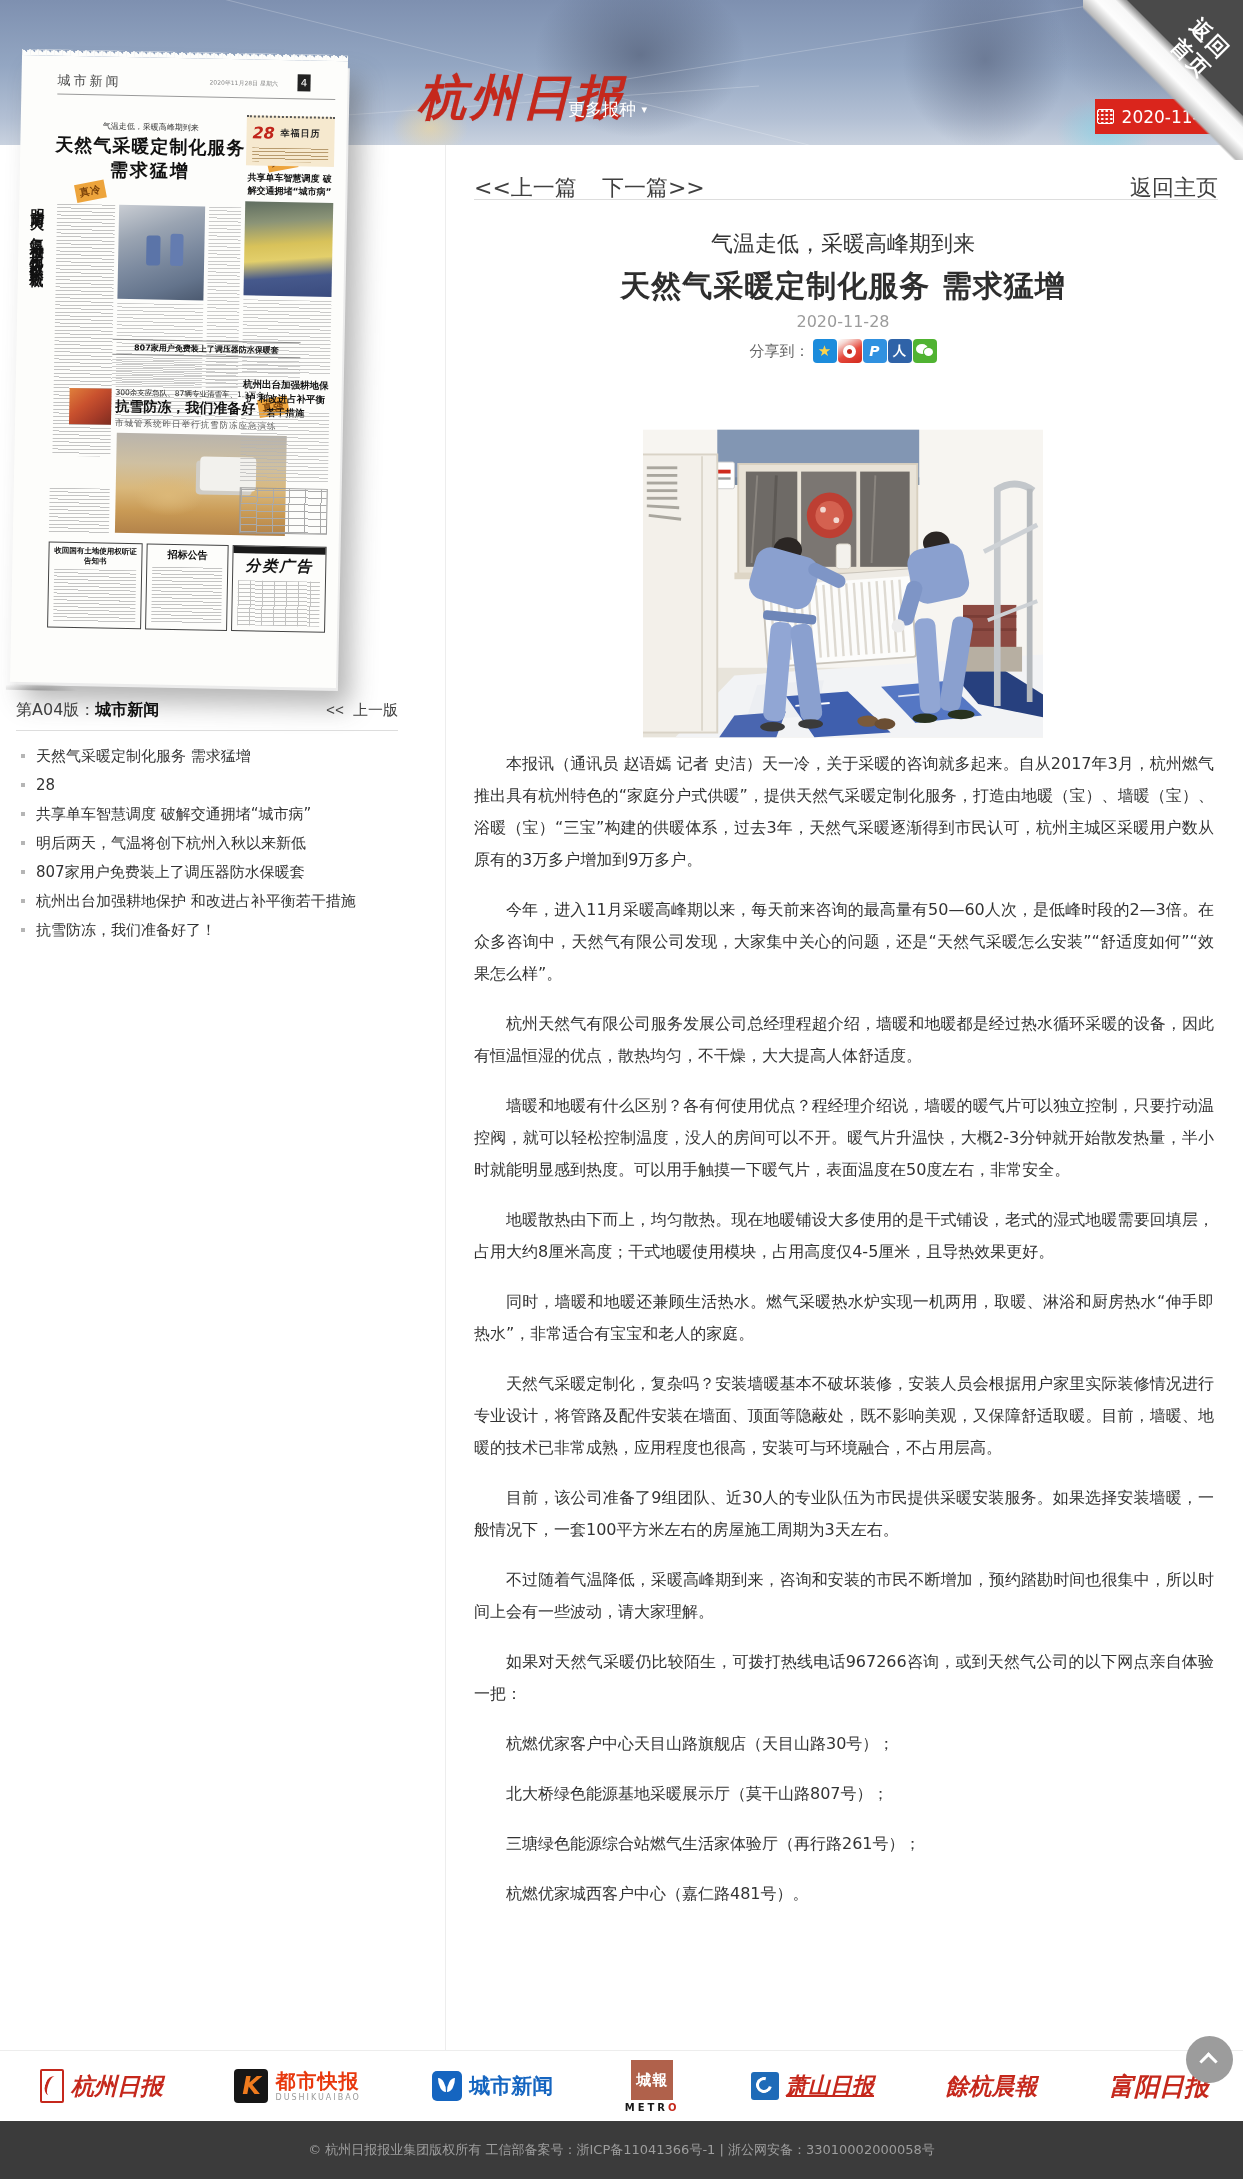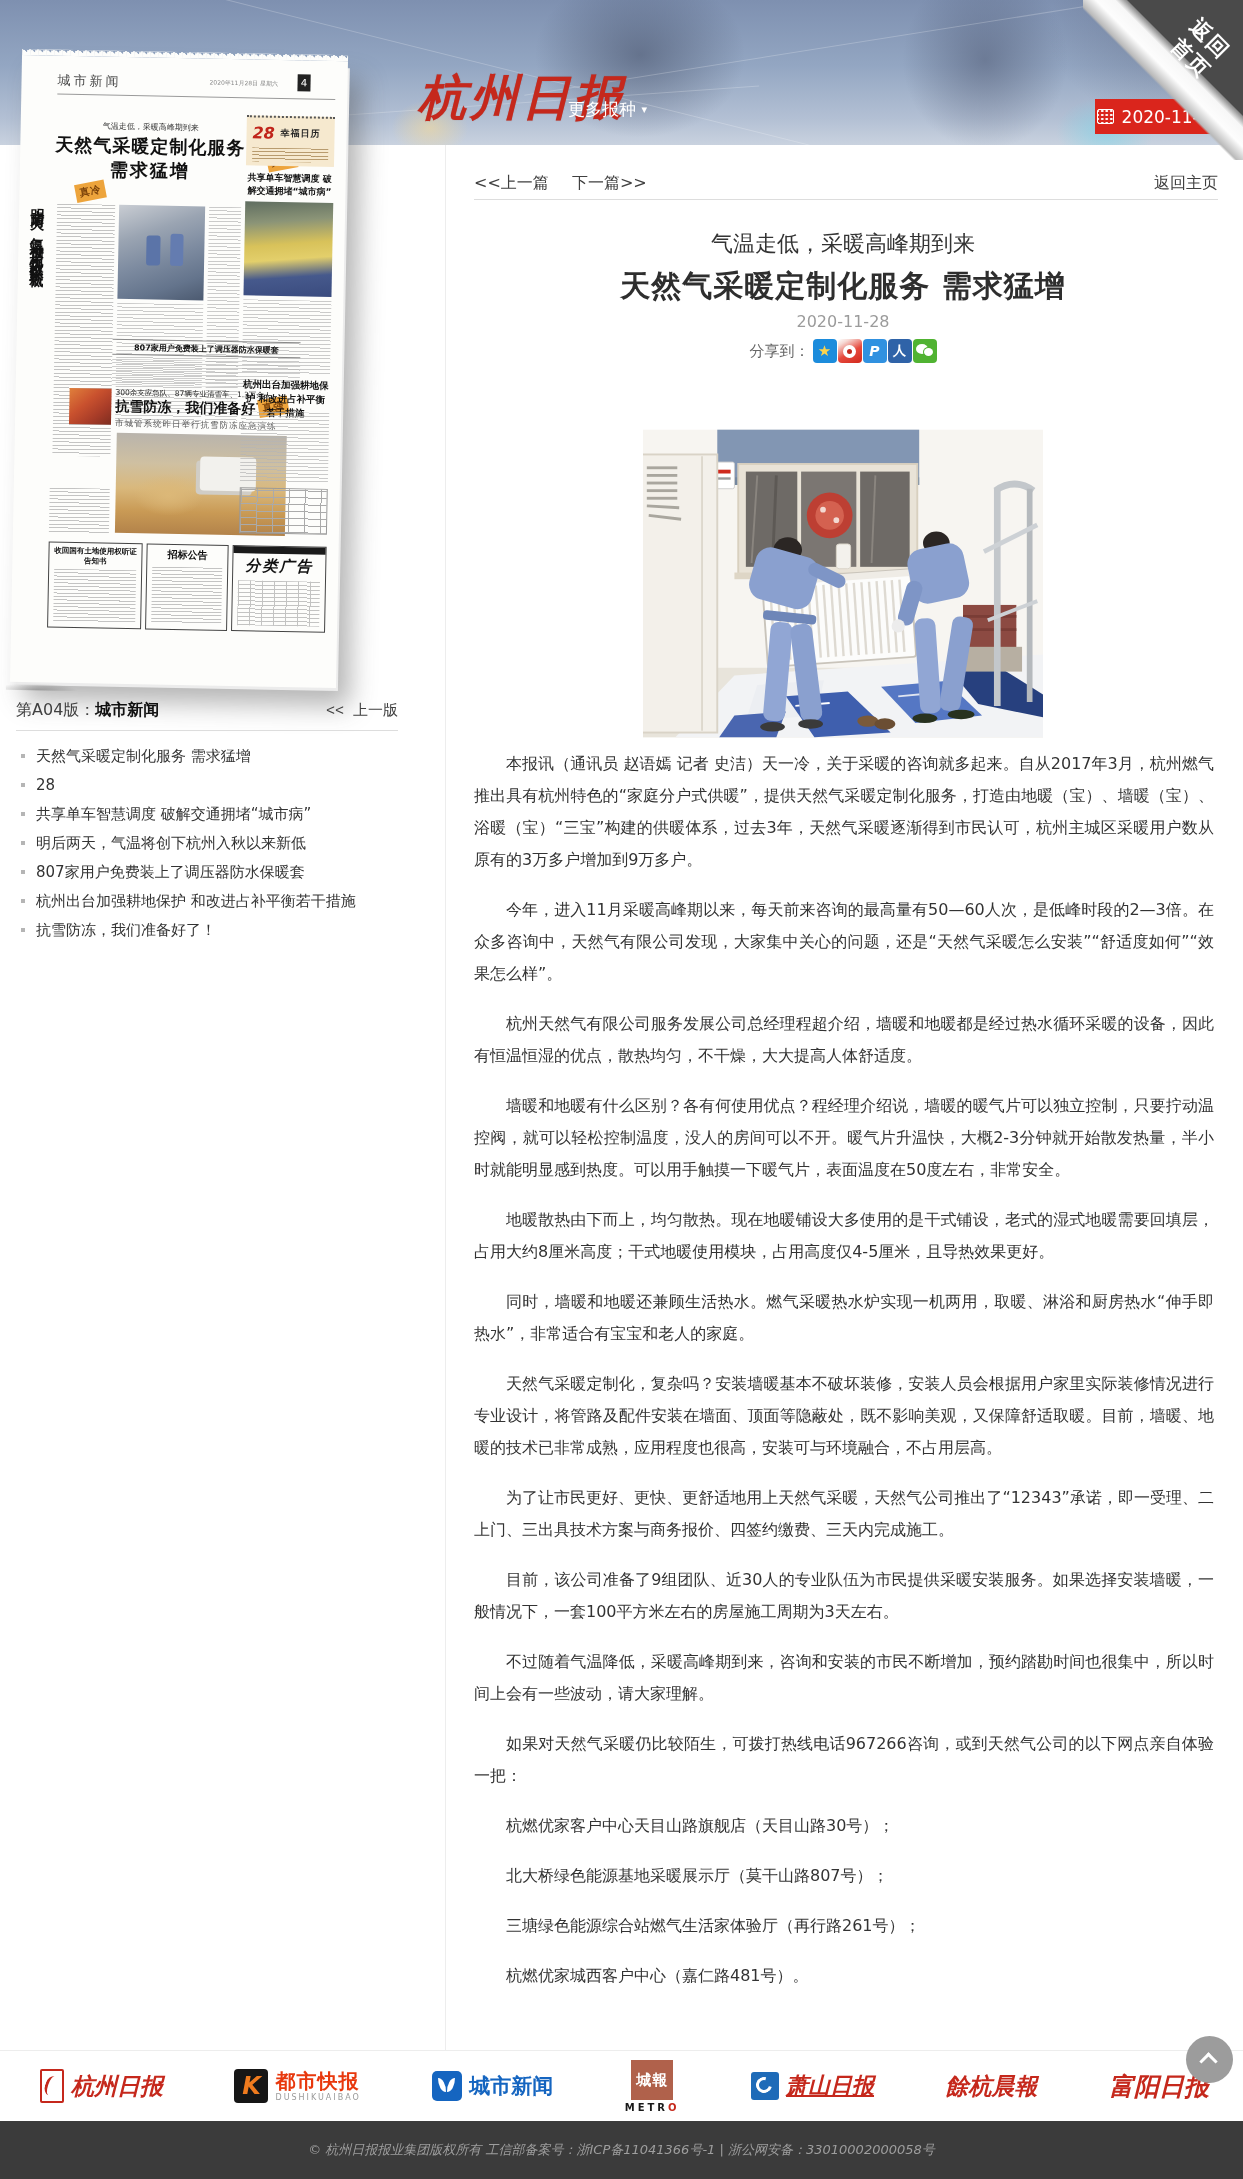--- a/index.html
+++ b/index.html
@@ -120,21 +120,21 @@
   .sb-pagerow { position:absolute; left:16px; top:700px; width:382px; height:24px; font-size:16px; color:#404040; }
   .sb-pageno { }
   .sb-section { font-weight:bold; color:#111; }
   .sb-prev { position:absolute; right:0; top:1px; font-size:15px; color:#404040; cursor:pointer;font-family:Liberation Mono, monospace; }
   .sb-rule { position:absolute; left:16px; top:730px; width:382px; height:1px; background:#ddd; }
   .sb-list { position:absolute; left:16px; top:742px; width:382px; list-style:none; }
   .sb-list li { position:relative; padding:6px 0 6px 20px; font-size:15px; color:#333; line-height:17px; cursor:pointer; white-space:nowrap; }
   .sb-list li .sq { position:absolute; left:5px; top:12px; width:4px; height:4px; background:#b5b5b5; }
 
   
-  .art-nav { position:absolute; left:474px; top:173px; width:744px; height:22px; font-size:16px; color:#404040; }
+  .art-nav { position:absolute; left:474px; top:173px; width:744px; height:22px; font-size:22px; color:#404040; }
   .art-nav .prev, .art-nav .next { cursor:pointer; margin-right:18px; }
   .art-nav .home { position:absolute; right:0; top:0; cursor:pointer; }
   .art-rule { position:absolute; left:474px; top:199px; width:744px; height:1px; background:#ddd; }
 
   .art-supertitle { position:absolute; left:474px; top:229px; width:738px; text-align:center; font-size:22px; color:#333; }
   .art-title { position:absolute; left:404px; top:266px; width:878px; text-align:center; font-size:30px; font-weight:bold; color:#2e2e2e; letter-spacing:1px; }
   .art-date { position:absolute; left:474px; top:312px; width:738px; text-align:center; font-size:16px; color:#9b9b9b; }
   .art-share { position:absolute; left:474px; top:338px; width:738px; height:26px; display:flex; align-items:center; justify-content:center; gap:1px; }
   .share-label { font-size:15px; color:#666; margin-right:2px; }
   .share-icon { width:24px; height:24px; border-radius:4px; display:inline-flex; align-items:center; justify-content:center;
@@ -175,21 +175,21 @@
   .cb-badge { width:42px; height:40px; background:#b0614b; color:#fff; font-size:15px; font-weight:bold; text-align:center; line-height:40px; letter-spacing:1px; }
   .cb-metro { font-size:10px; font-weight:bold; color:#1a1a1a; letter-spacing:3px; }
   .cb-metro .o { color:#c5281c; }
   .xs-badge { width:28px; height:28px; background:#1e6bb8; border-radius:3px; position:relative; }
   .xs-badge i { position:absolute; left:5px; top:5px; width:16px; height:16px; border:3px solid #fff; border-color:#fff transparent #fff #fff; border-radius:50%; transform:rotate(-30deg); }
   .f-xs .red-cal { font-size:22px;text-decoration:underline; }
   .f-yh .red-cal { font-size:23px; }
   .f-fy .red-cal { font-size:25px; }
 
   .foot-bar { position:absolute; left:0; top:2121px; width:1243px; height:58px; background:#3b3b3b; }
-  .copyright { position:absolute; left:0; top:20px; width:100%; text-align:center; color:#9e9e9e; font-size:13px;font-style:italic; }
+  .copyright { position:absolute; left:0; top:20px; width:100%; text-align:center; color:#9e9e9e; font-size:13px; }
 
   .back-top { position:absolute; left:1186px; top:2036px; width:47px; height:47px; border-radius:50%; background:#9c9c9c; cursor:pointer; }
   .back-top i { position:absolute; left:16px; top:19px; width:13px; height:13px; border-top:3px solid #fff; border-right:3px solid #fff; transform:rotate(-45deg); }
 </style>
 </head>
 <body>
 
 <div id="app">
 
   <div class="hero">
@@ -414,21 +414,20 @@
   </div>
 
   <div class="art-body">
     <p>本报讯（通讯员 赵语嫣 记者 史洁）天一冷，关于采暖的咨询就多起来。自从2017年3月，杭州燃气推出具有杭州特色的“家庭分户式供暖”，提供天然气采暖定制化服务，打造由地暖（宝）、墙暖（宝）、浴暖（宝）“三宝”构建的供暖体系，过去3年，天然气采暖逐渐得到市民认可，杭州主城区采暖用户数从原有的3万多户增加到9万多户。</p>
     <p>今年，进入11月采暖高峰期以来，每天前来咨询的最高量有50—60人次，是低峰时段的2—3倍。在众多咨询中，天然气有限公司发现，大家集中关心的问题，还是“天然气采暖怎么安装”“舒适度如何”“效果怎么样”。</p>
     <p>杭州天然气有限公司服务发展公司总经理程超介绍，墙暖和地暖都是经过热水循环采暖的设备，因此有恒温恒湿的优点，散热均匀，不干燥，大大提高人体舒适度。</p>
     <p>墙暖和地暖有什么区别？各有何使用优点？程经理介绍说，墙暖的暖气片可以独立控制，只要拧动温控阀，就可以轻松控制温度，没人的房间可以不开。暖气片升温快，大概2-3分钟就开始散发热量，半小时就能明显感到热度。可以用手触摸一下暖气片，表面温度在50度左右，非常安全。</p>
     <p>地暖散热由下而上，均匀散热。现在地暖铺设大多使用的是干式铺设，老式的湿式地暖需要回填层，占用大约8厘米高度；干式地暖使用模块，占用高度仅4-5厘米，且导热效果更好。</p>
     <p>同时，墙暖和地暖还兼顾生活热水。燃气采暖热水炉实现一机两用，取暖、淋浴和厨房热水“伸手即热水”，非常适合有宝宝和老人的家庭。</p>
     <p>天然气采暖定制化，复杂吗？安装墙暖基本不破坏装修，安装人员会根据用户家里实际装修情况进行专业设计，将管路及配件安装在墙面、顶面等隐蔽处，既不影响美观，又保障舒适取暖。目前，墙暖、地暖的技术已非常成熟，应用程度也很高，安装可与环境融合，不占用层高。</p>
-    <p>为了让市民更好、更快、更舒适地用上天然气采暖，天然气公司推出了“12343”承诺，即一受理、二上门、三出具技术方案与商务报价、四签约缴费、三天内完成施工。</p>
     <p>目前，该公司准备了9组团队、近30人的专业队伍为市民提供采暖安装服务。如果选择安装墙暖，一般情况下，一套100平方米左右的房屋施工周期为3天左右。</p>
     <p>不过随着气温降低，采暖高峰期到来，咨询和安装的市民不断增加，预约踏勘时间也很集中，所以时间上会有一些波动，请大家理解。</p>
     <p>如果对天然气采暖仍比较陌生，可拨打热线电话967266咨询，或到天然气公司的以下网点亲自体验一把：</p>
     <p>杭燃优家客户中心天目山路旗舰店（天目山路30号）；</p>
     <p>北大桥绿色能源基地采暖展示厅（莫干山路807号）；</p>
     <p>三塘绿色能源综合站燃气生活家体验厅（再行路261号）；</p>
     <p>杭燃优家城西客户中心（嘉仁路481号）。</p>
   </div>
 
   <div class="foot-logos">

